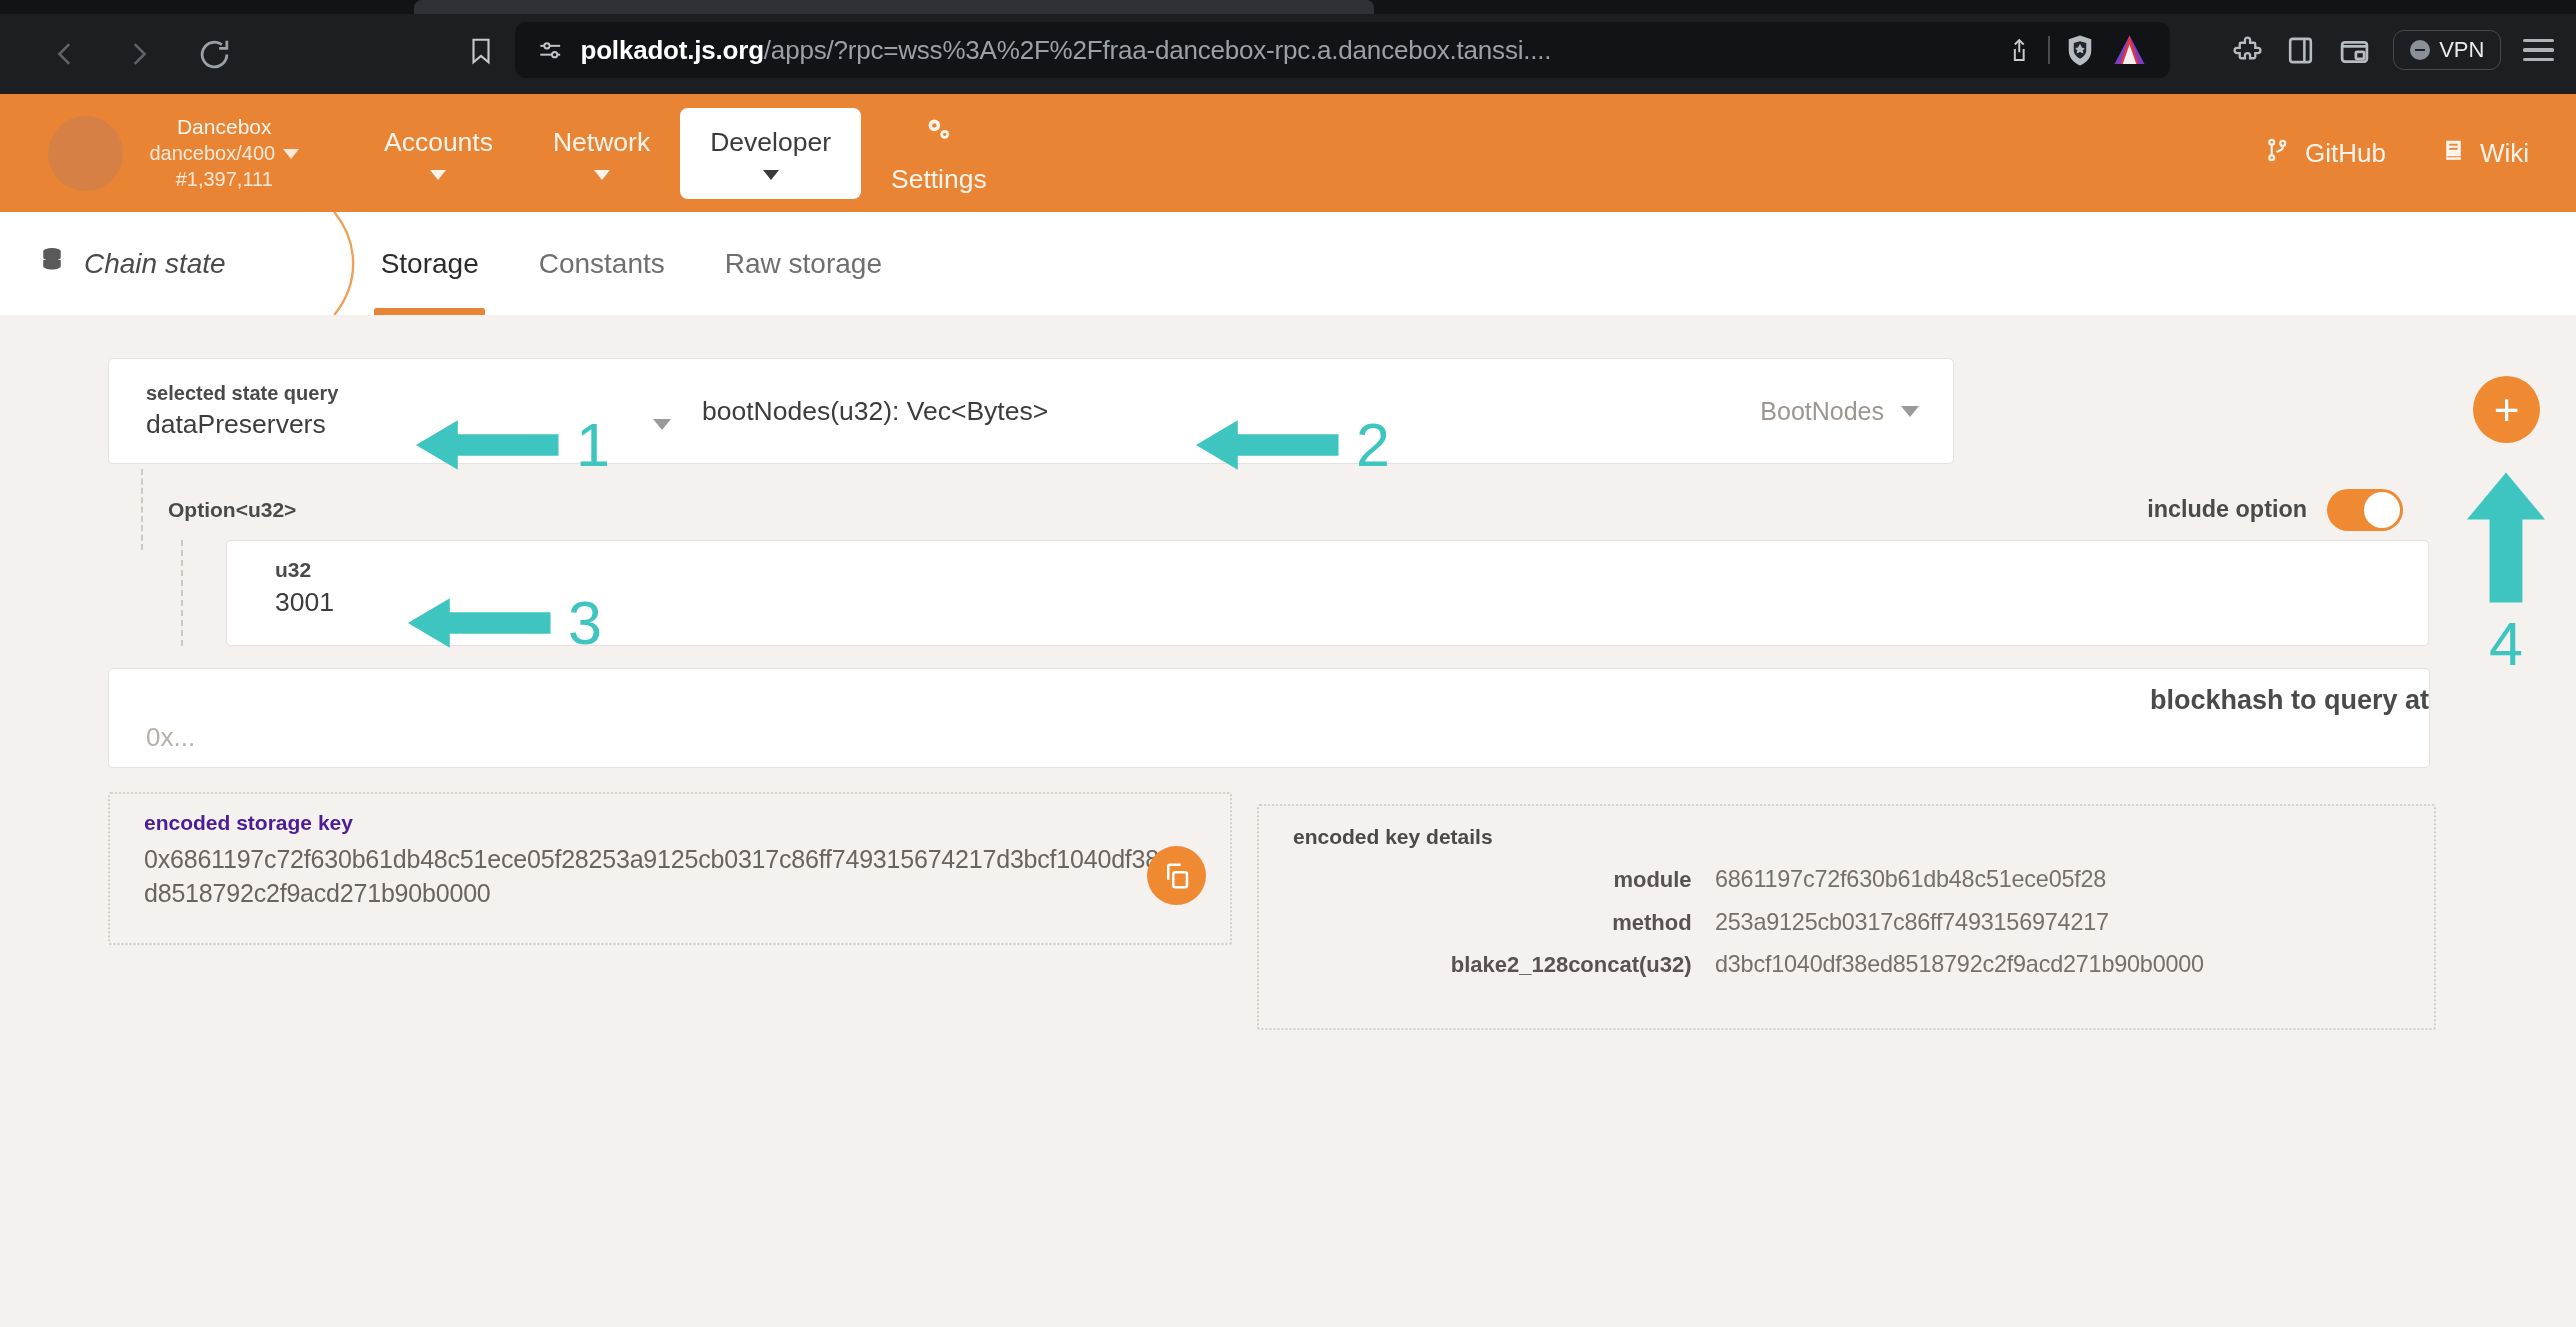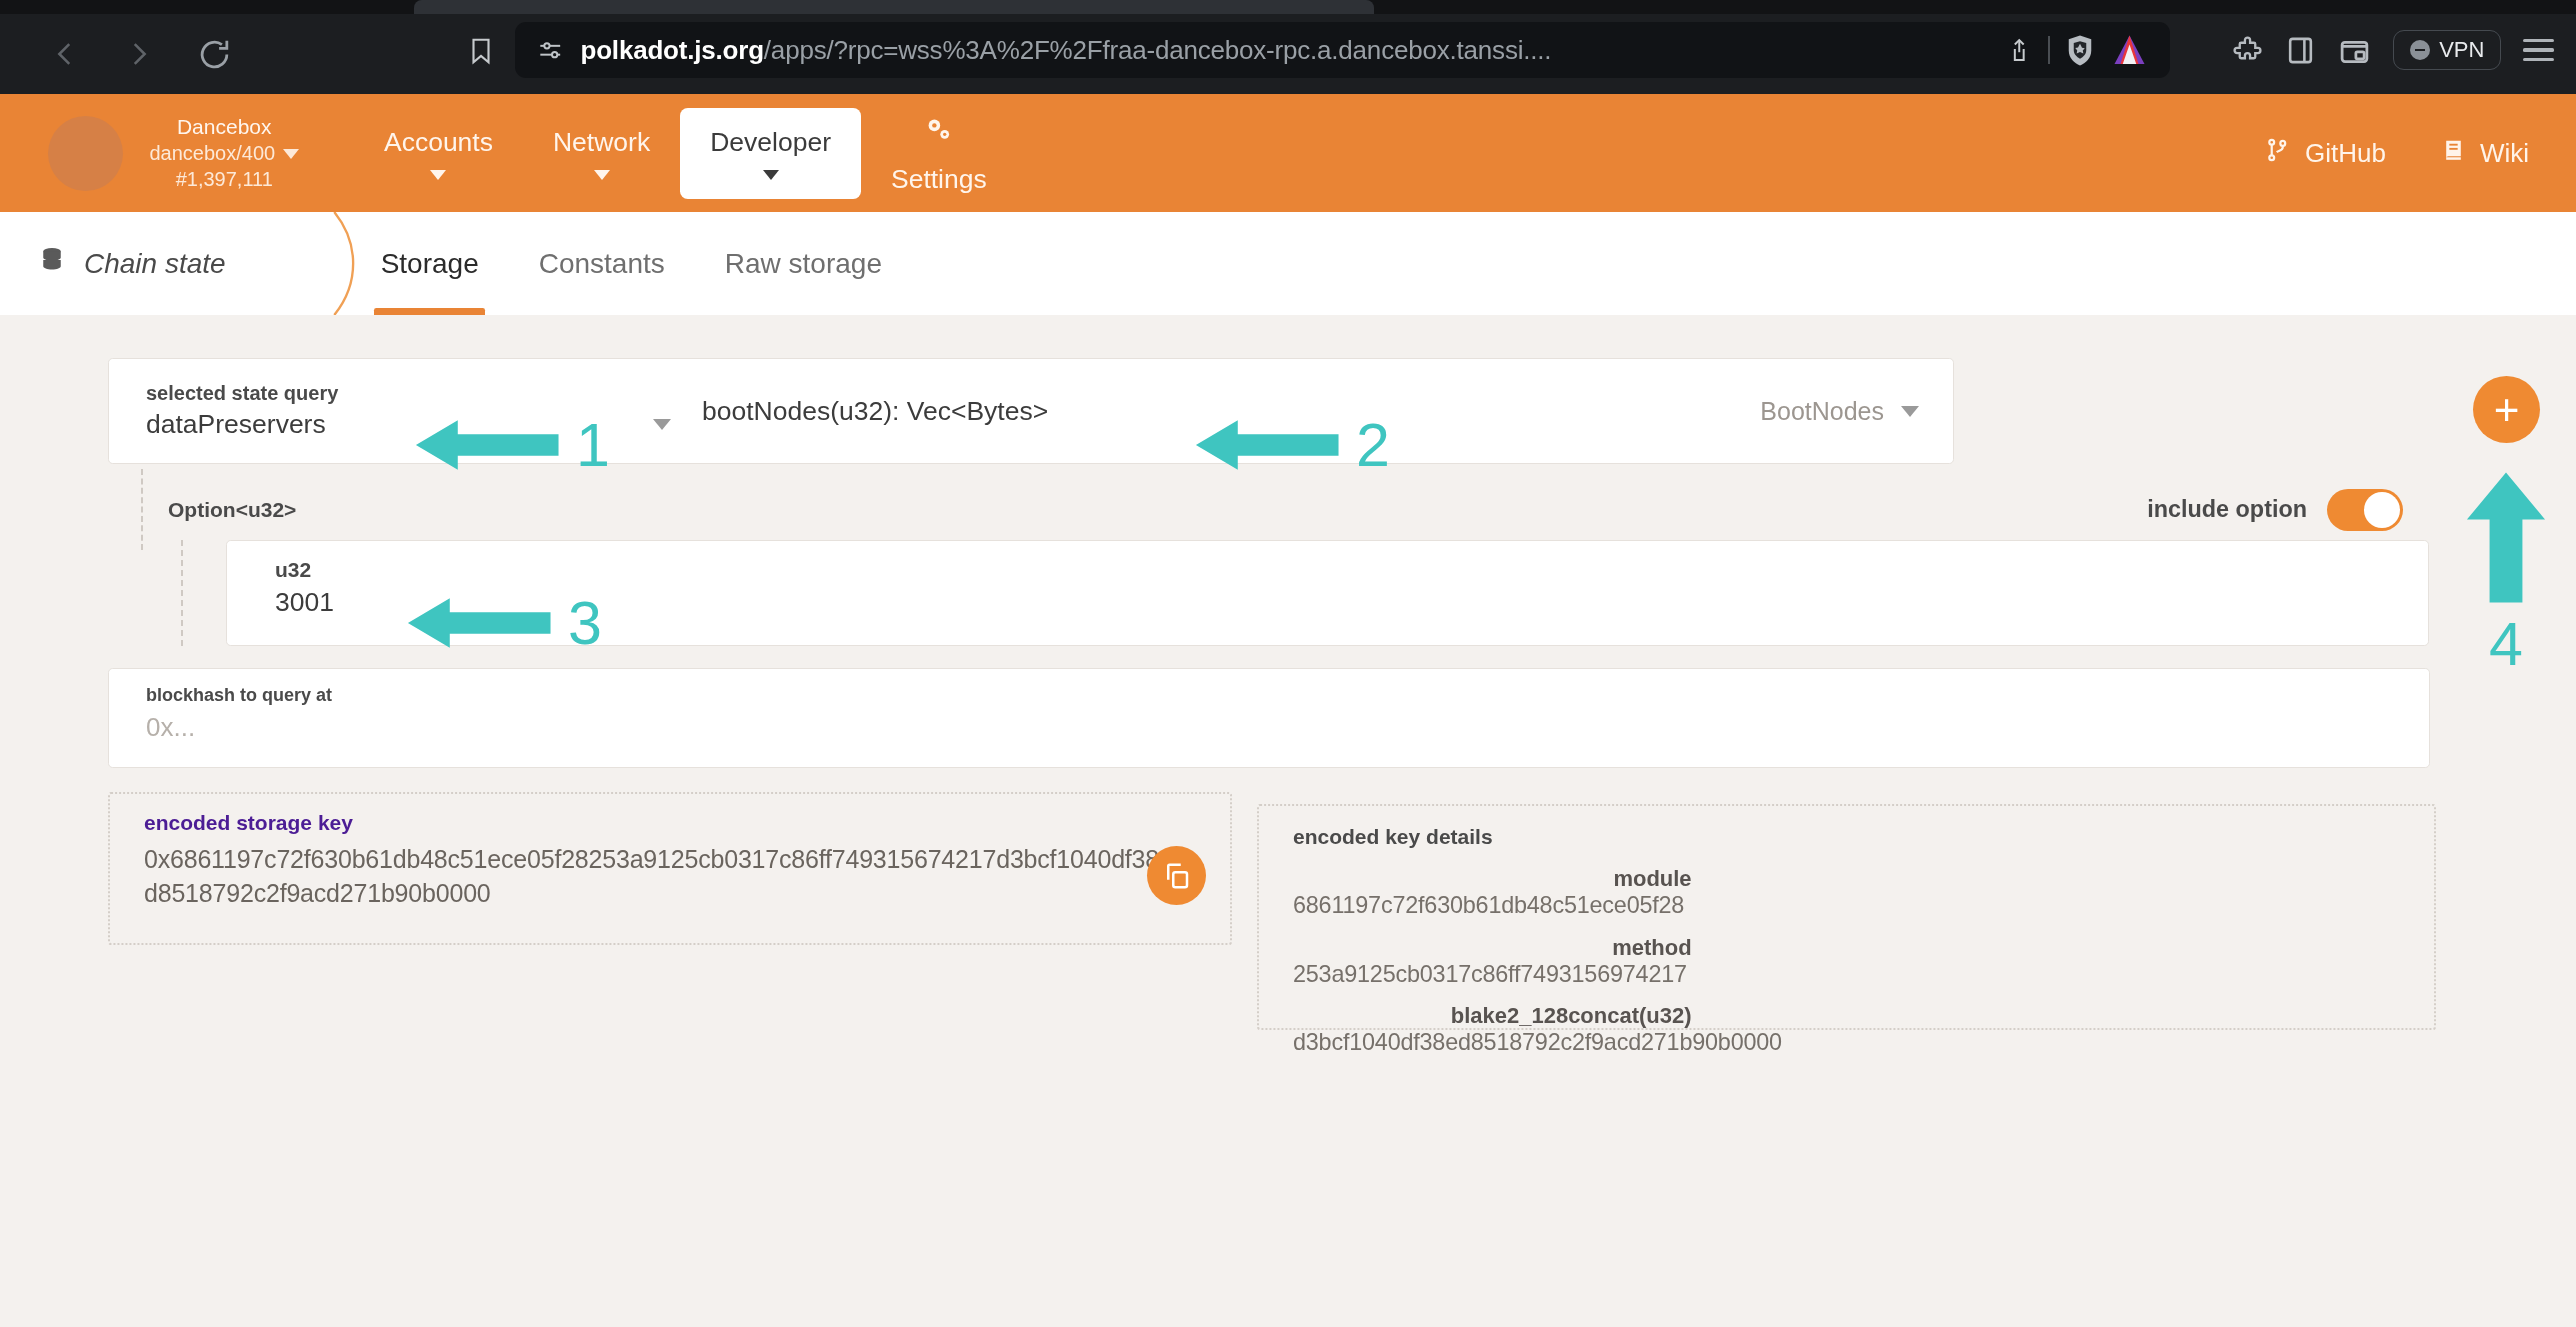--- a/index.html
+++ b/index.html
@@ -214,21 +214,21 @@
     position: absolute; left: 181px; top: 225px; width: 2.3px; height: 106px;
     border-left: 2.3px dashed #cfc9c3;
   }
 
   .blockhash-card {
     position: absolute; left: 108px; top: 353px;
     width: 2322px; height: 100px;
     background: #ffffff; border: 1.6px solid #e6e1dc; border-radius: 4.7px;
     padding: 15.6px 0 0 37px;
   }
-  .bh-label { font-size: 18px; font-weight: bold; color: #4a4a4a; }
+  .bh-label { font-size: 27px; font-weight: bold; color: #4a4a4a; text-align: right; }
   .bh-placeholder { font-size: 26px; color: #b6b0aa; margin-top: 6.2px; }
 
   .key-card {
     position: absolute; left: 108px; top: 477px;
     width: 1124px; height: 153px;
     border: 2.3px dotted #d4cec8; border-radius: 3.1px;
     padding: 17px 0 0 34px;
   }
   .key-label { font-size: 21px; font-weight: bold; color: #4c1d95; }
   .key-hex {
@@ -245,21 +245,21 @@
   }
 
   .details-card {
     position: absolute; left: 1257px; top: 804px;
     width: 1179px; height: 226px;
     border: 2.3px dotted #d4cec8; border-radius: 3.1px;
     padding: 19px 0 0 34px;
   }
   .details-label { font-size: 21px; font-weight: bold; color: #4a4a4a; }
   .details-rows { margin-top: 17px; }
-  .details-row { display: flex; align-items: baseline; margin-bottom: 15.6px; flex-direction: column; }
+  .details-row { display: flex; align-items: baseline; margin-bottom: 15.6px; }
   .dr-key {
     width: 422px; text-align: right; padding-right: 23.4px;
     font-size: 22px; color: #585350; font-weight: bold;
   }
   .dr-val { font-size: 23.4px; color: #76706a; letter-spacing: -0.2px; }
 
   
   .anno { position: absolute; color: #3fc5c0; pointer-events: none; }
   .anno-num { font-size: 61px; color: #3fc5c0; font-family: "Liberation Sans", sans-serif; }
   .arrow-left { display: flex; align-items: center; }

